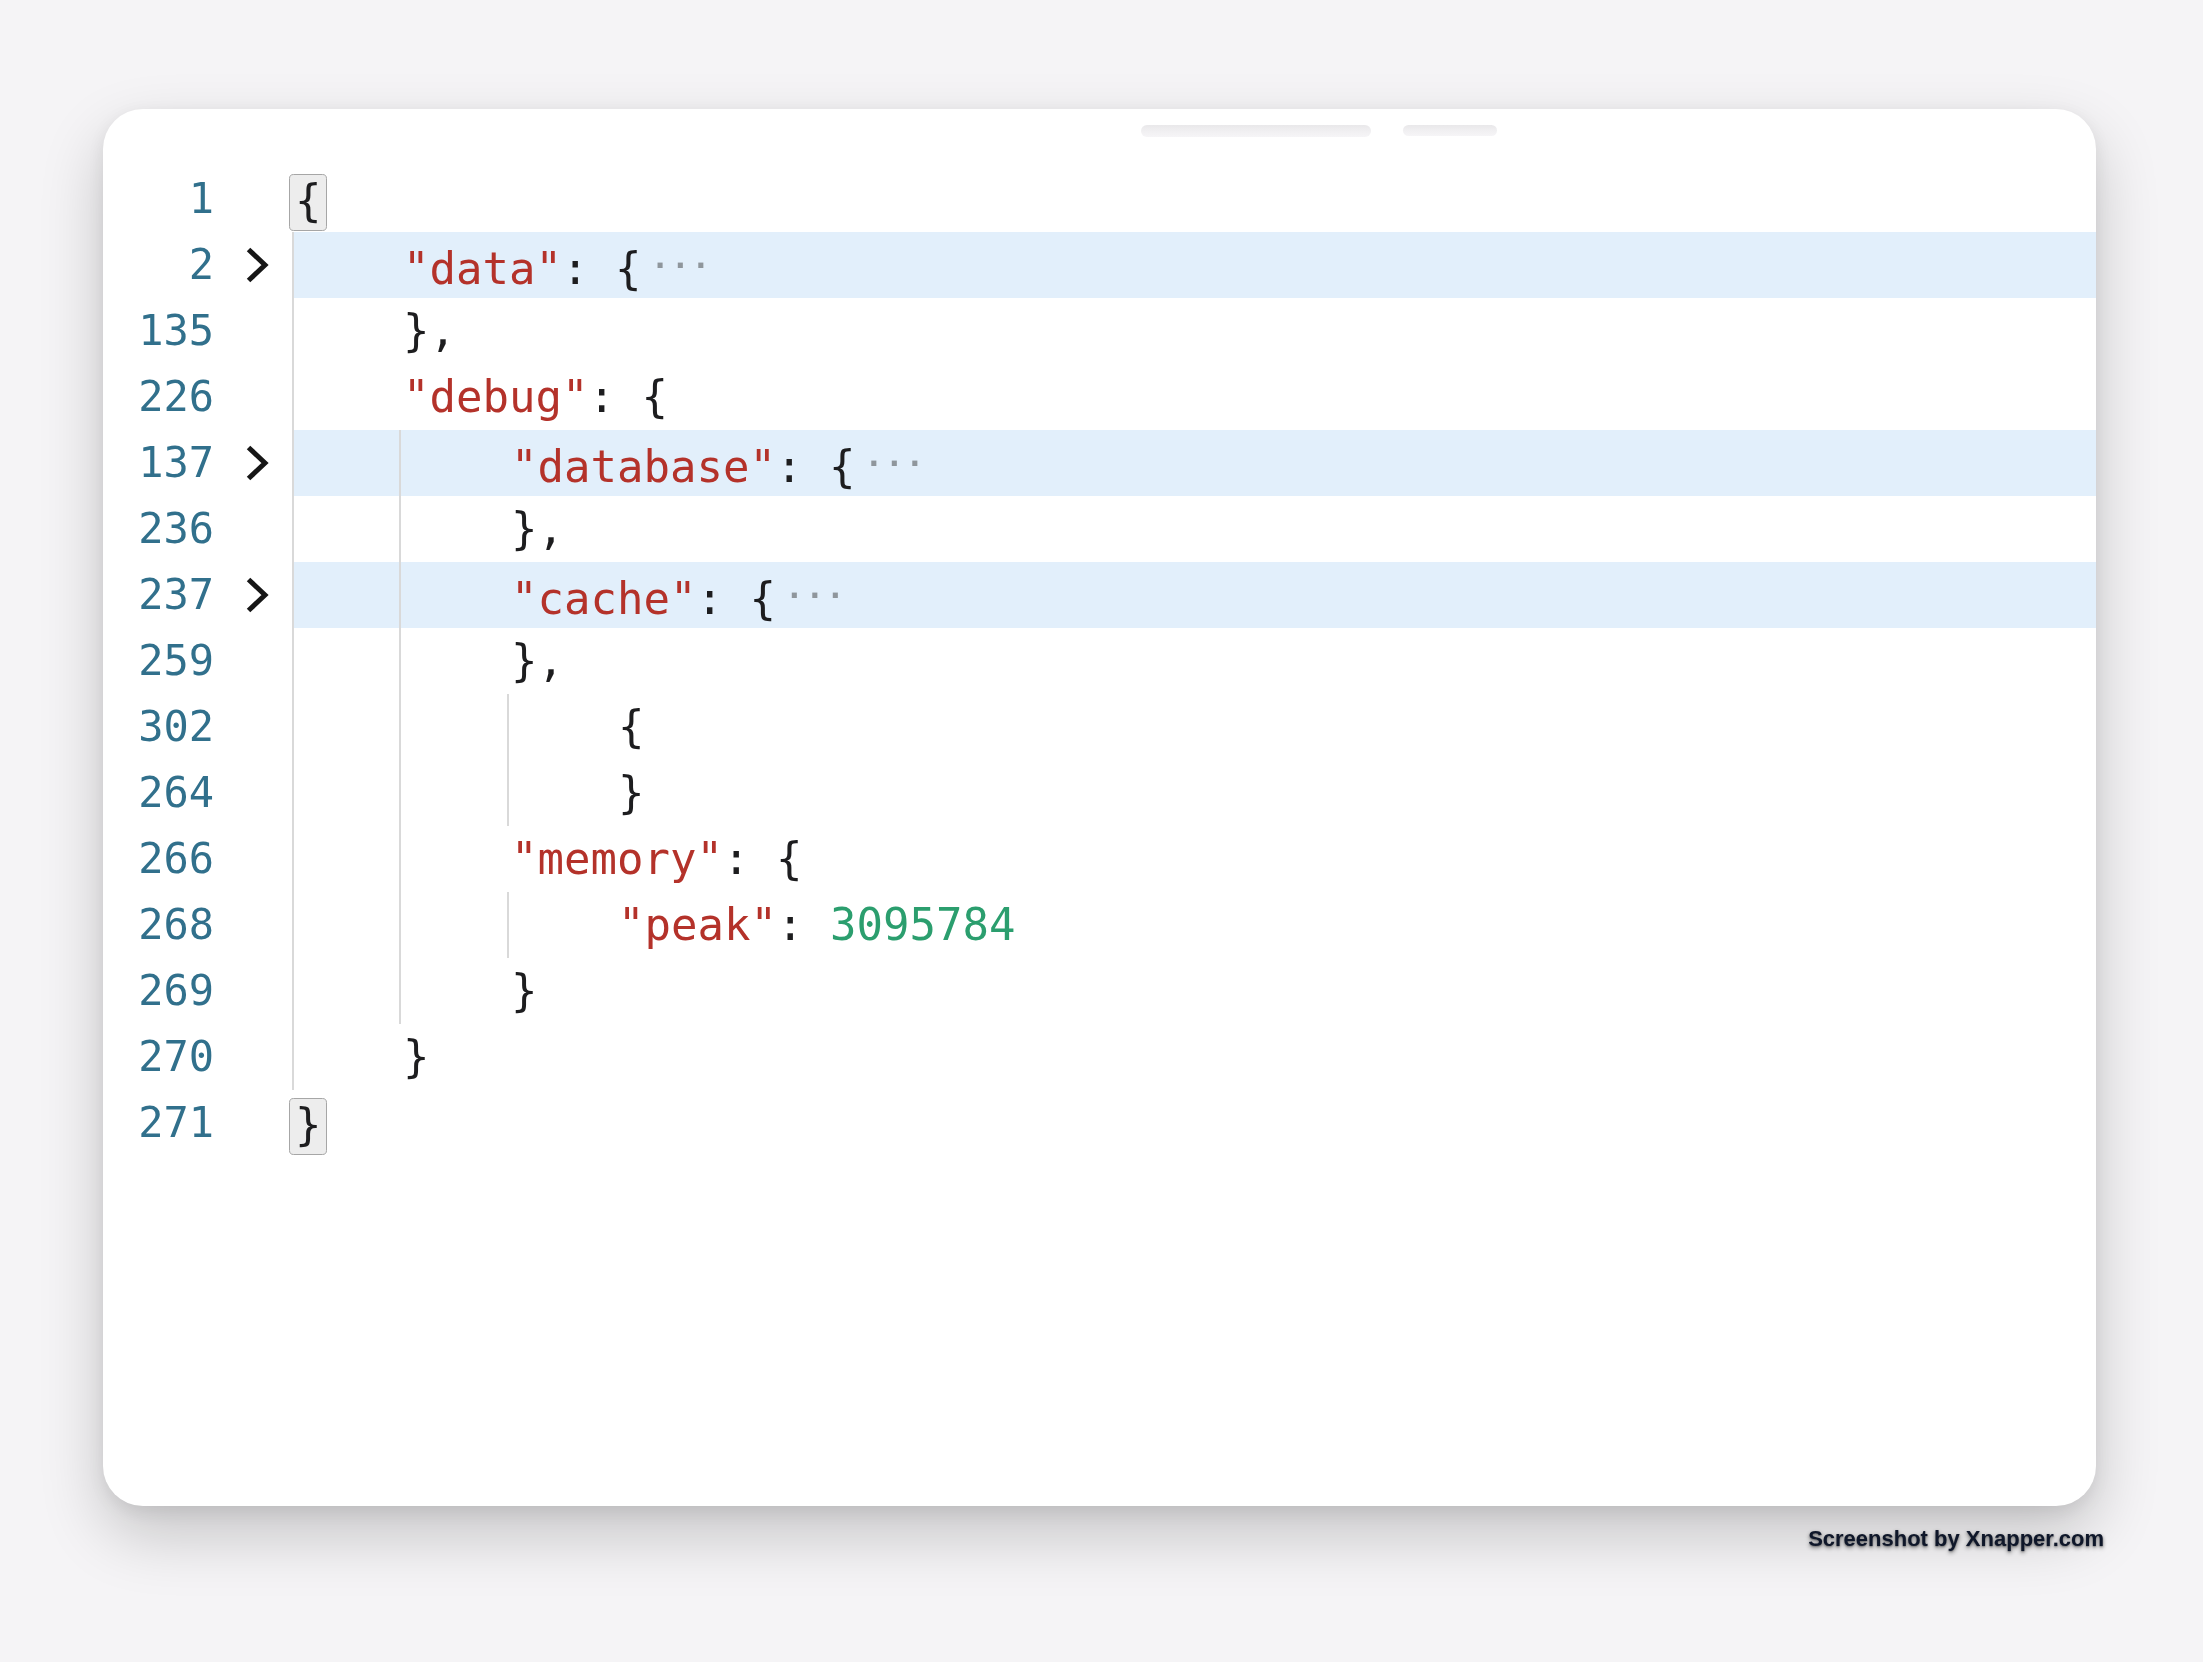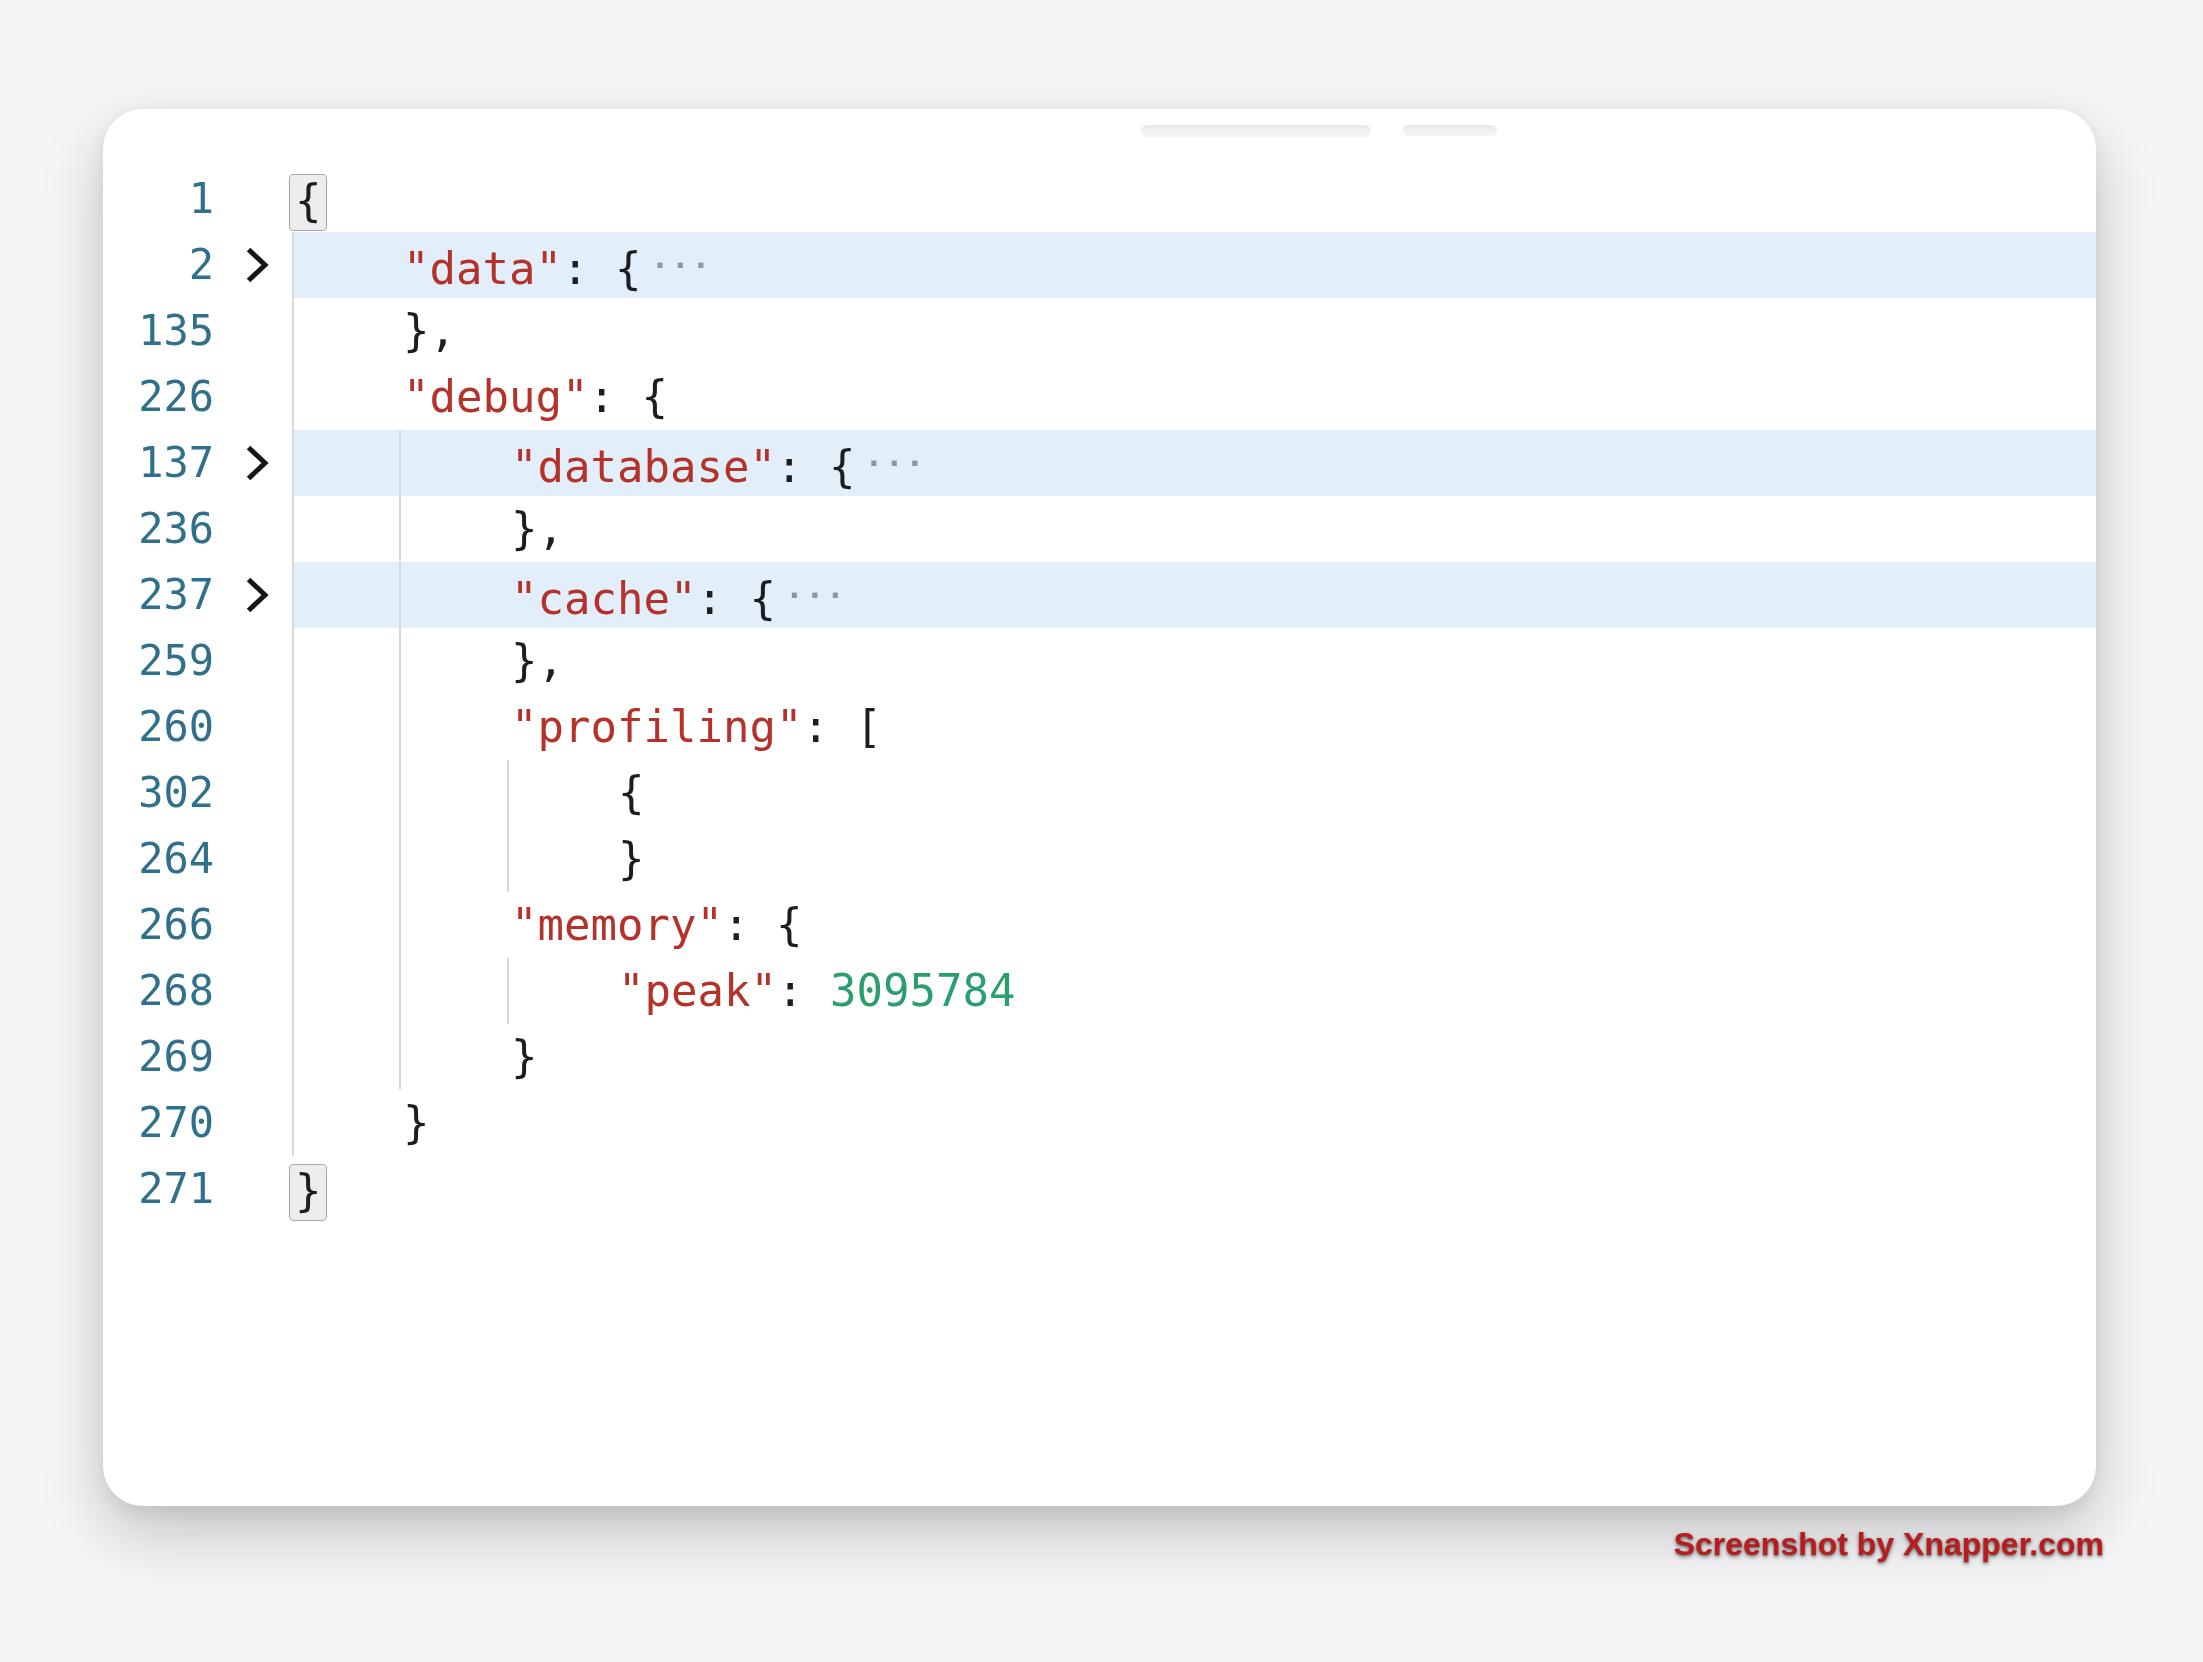--- a/index.html
+++ b/index.html
@@ -101,23 +101,23 @@
     border:1.8px solid #a6a6a6;
     border-radius:4.6px;
     background:#ededed;
     vertical-align:middle;
   }
 
   .watermark{
     position:absolute;
     right:100px;top:1526px;
     font-family:"Liberation Sans","DejaVu Sans",sans-serif;
-    font-size:32px;
+    font-size:22px;
     font-weight:bold;
-    color:#b91c1c;
+    color:#0f172a;
     text-shadow:0 1.8px 4.6px rgba(0,0,0,0.45), 0 0.9px 1.8px rgba(0,0,0,0.35);
   }
 </style>
 </head>
 <body style="--lnum: #31708c; --key: #b4322a; --str: #2e6db4; --num: #2b9e6e; --pun: #1d1d1f; --dots: #8f969c; --hl: #e2effb; --guide: #d9d9d9;">
 
 <div class="stage">
 
   <div class="card">
     <div class="ghost-bar b1"></div>
@@ -208,30 +208,20 @@
             <span class="lnum">259</span>
           </div>
           <div class="src">
             <div class="guide" style="left: 0px;"></div>
             <div class="guide" style="left: 107px;"></div>
             <span class="txt" style="padding-left: 219px;"><span class="tok-pun">},</span></span>
           </div>
         </div>
         <div class="row">
           <div class="gutter">
-            <span class="lnum">260</span>
-          </div>
-          <div class="src">
-            <div class="guide" style="left: 0px;"></div>
-            <div class="guide" style="left: 107px;"></div>
-            <span class="txt" style="padding-left: 219px;"><span class="tok-key">"profiling"</span><span class="tok-pun">: [</span></span>
-          </div>
-        </div>
-        <div class="row">
-          <div class="gutter">
             <span class="lnum">302</span>
           </div>
           <div class="src">
             <div class="guide" style="left: 0px;"></div>
             <div class="guide" style="left: 107px;"></div>
             <div class="guide" style="left: 215px;"></div>
             <span class="txt" style="padding-left: 326px;"><span class="tok-pun">{</span></span>
           </div>
         </div>
         <div class="row">

